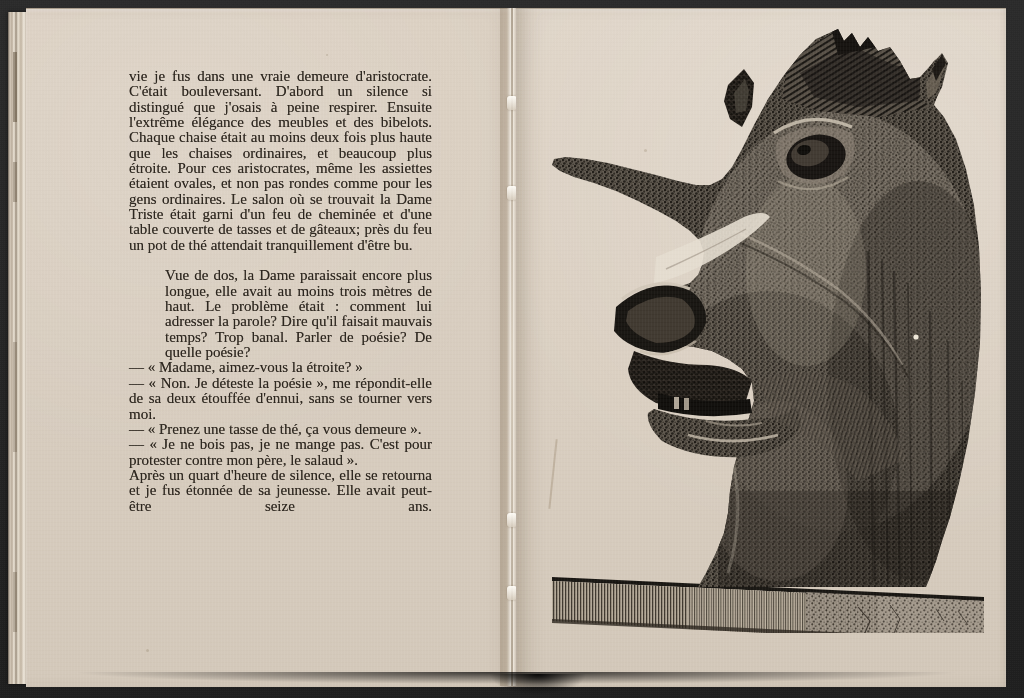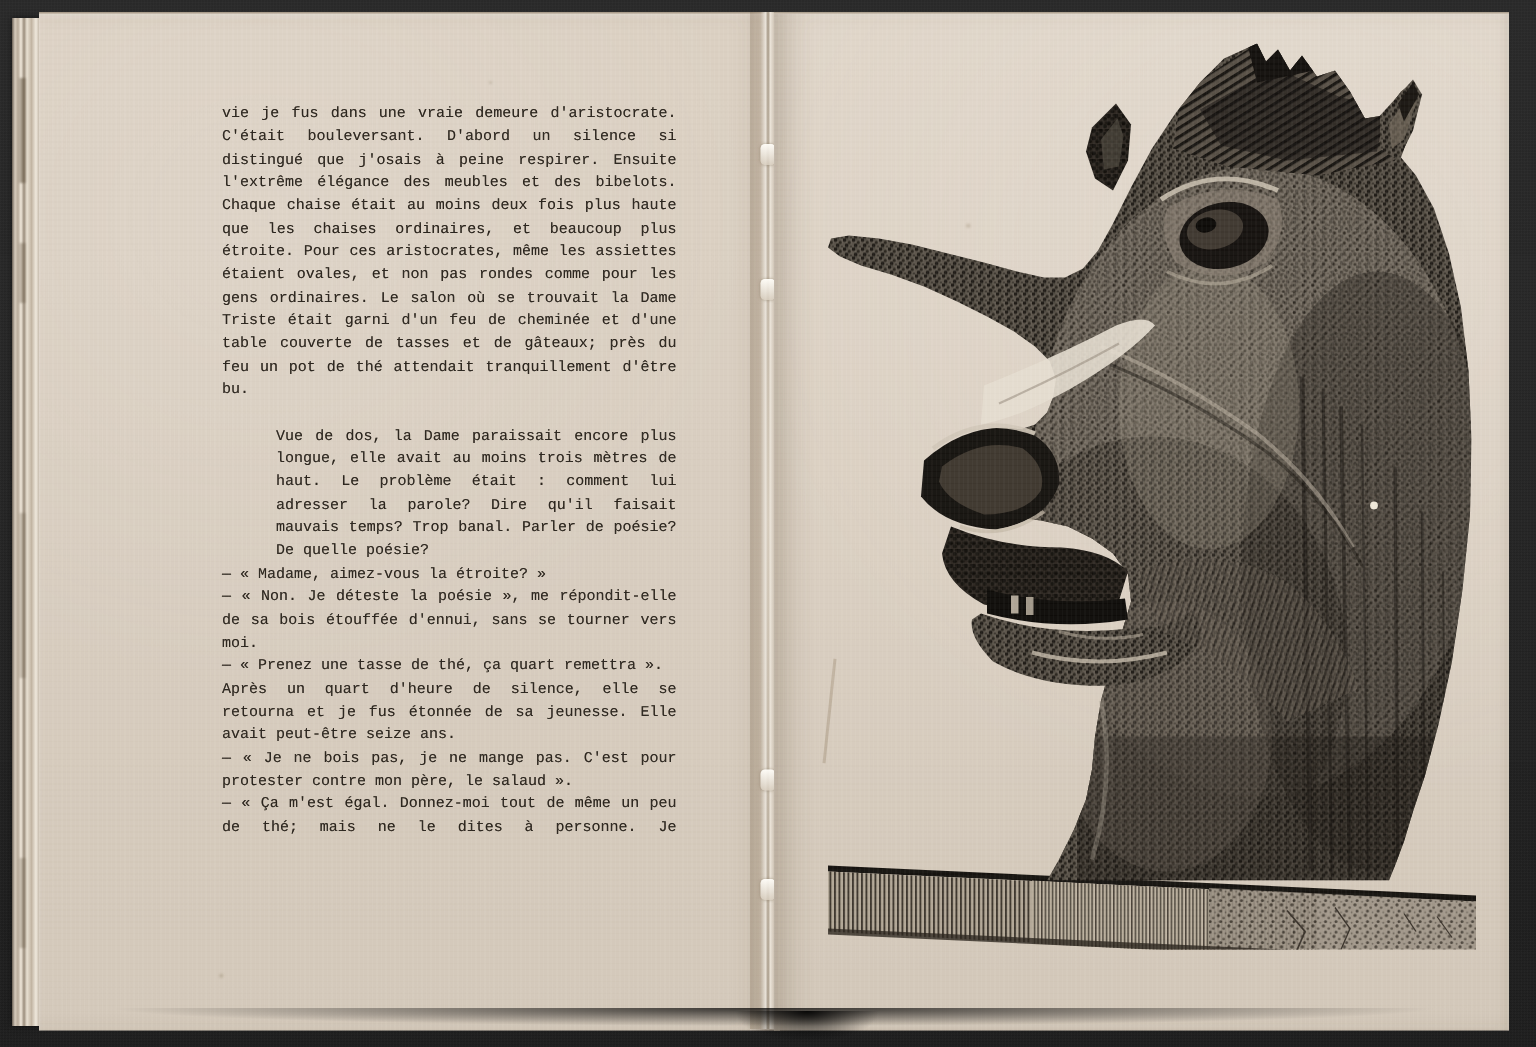--- a/index.html
+++ b/index.html
@@ -81,24 +81,24 @@
     background:linear-gradient(180deg,rgba(120,102,78,.55),rgba(160,140,112,.35),rgba(120,102,78,.55));
   }
   .gutter .stitch{
     position:absolute;left:7px;width:10px;height:14px;border-radius:3px;
     background:linear-gradient(180deg,rgba(255,253,248,.95),rgba(215,205,190,.8));
     box-shadow:0 0 2px rgba(110,92,68,.5);
   }
 
   
   .textblock{
-    position:absolute;left:122px;top:60px;width:303px;
+    position:absolute;left:103px;top:60px;width:303px;
     color:#2a241d;
-    font-family:Liberation Mono, monospace;
-    font-size:10px;line-height:15.35px;
+    font-family:Liberation Serif, serif;
+    font-size:15px;line-height:15.35px;
     text-align:justify;
     -webkit-font-smoothing:antialiased;
     text-shadow:0 0 .35px rgba(45,35,22,.55);
   }
   .textblock p{margin:0;}
   .textblock p.gap{margin-top:15.3px;margin-left:36px;}
   .textblock p:last-child{text-align-last:justify;}
   .nojust{text-align:justify;text-align-last:left;}
 
   
@@ -134,25 +134,24 @@
       <div class="smudge" style="top:330px;height:110px;opacity:.55;"></div>
       <div class="smudge" style="top:560px;height:60px;opacity:.6;"></div>
     </div>
 
     <div class="page left">
 
       <div class="textblock">
         <p>vie je fus dans une vraie demeure d'aristocrate. C'était bouleversant. D'abord un silence si distingué que j'osais à peine respirer. Ensuite l'extrême élégance des meubles et des bibelots. Chaque chaise était au moins deux fois plus haute que les chaises ordinaires, et beaucoup plus étroite. Pour ces aristocrates, même les assiettes étaient ovales, et non pas rondes comme pour les gens ordinaires. Le salon où se trouvait la Dame Triste était garni d'un feu de cheminée et d'une table couverte de tasses et de gâteaux; près du feu un pot de thé attendait tranquillement d'être bu.</p>
         <p class="gap">Vue de dos, la Dame paraissait encore plus longue, elle avait au moins trois mètres de haut. Le problème était : comment lui adresser la parole? Dire qu'il faisait mauvais temps? Trop banal. Parler de poésie? De quelle poésie?</p>
         <p class="nojust">— « Madame, aimez-vous la étroite? »</p>
-        <p>— « Non. Je déteste la poésie », me répondit-elle de sa bois étouffée d'ennui, sans se tourner vers moi.</p>
-        <p class="nojust">— « Prenez une tasse de thé, ça quart remettra ».</p>
+        <p>— « Non. Je déteste la poésie », me répondit-elle de sa deux étouffée d'ennui, sans se tourner vers moi.</p>
+        <p class="nojust">— « Prenez une tasse de thé, ça vous demeure ».</p>
+        <p>— « Je ne bois pas, je ne mange pas. C'est pour protester contre mon père, le salaud ».</p>
         <p>Après un quart d'heure de silence, elle se retourna et je fus étonnée de sa jeunesse. Elle avait peut-être seize ans.</p>
-        <p>— « Je ne bois pas, je ne mange pas. C'est pour protester contre mon père, le salaud ».</p>
-        <p>— « Ça m'est égal. Donnez-moi tout de même un peu de thé; mais ne le dites à personne. Je</p>
       </div>
 
       <div class="blem" style="left:120px;top:640px;width:3px;height:3px;"></div>
       <div class="blem" style="left:300px;top:45px;width:2px;height:2px;"></div>
     </div>
 
     <div class="gutter">
       <div class="fold"></div>
       <div class="stitch" style="top:88px;"></div>
       <div class="stitch" style="top:178px;"></div>

